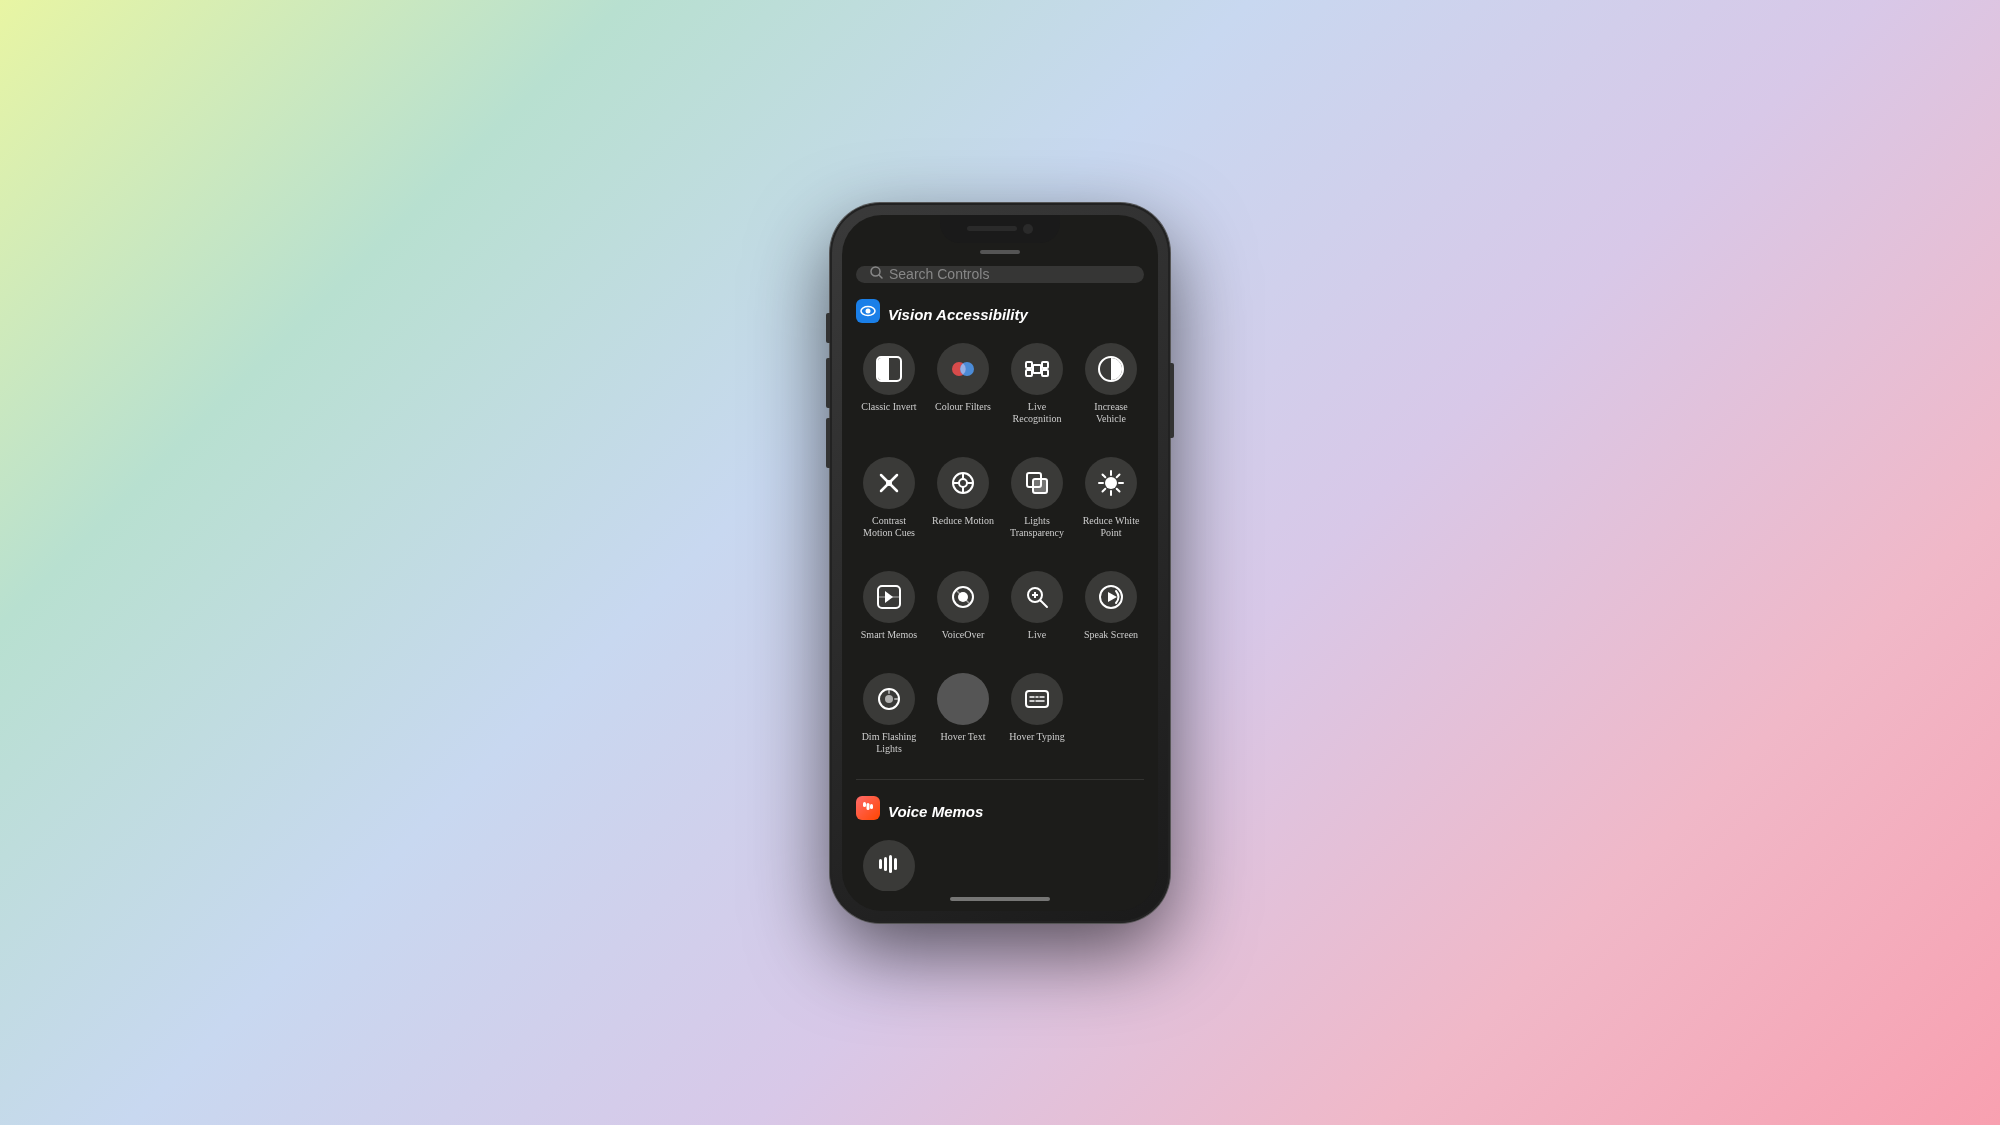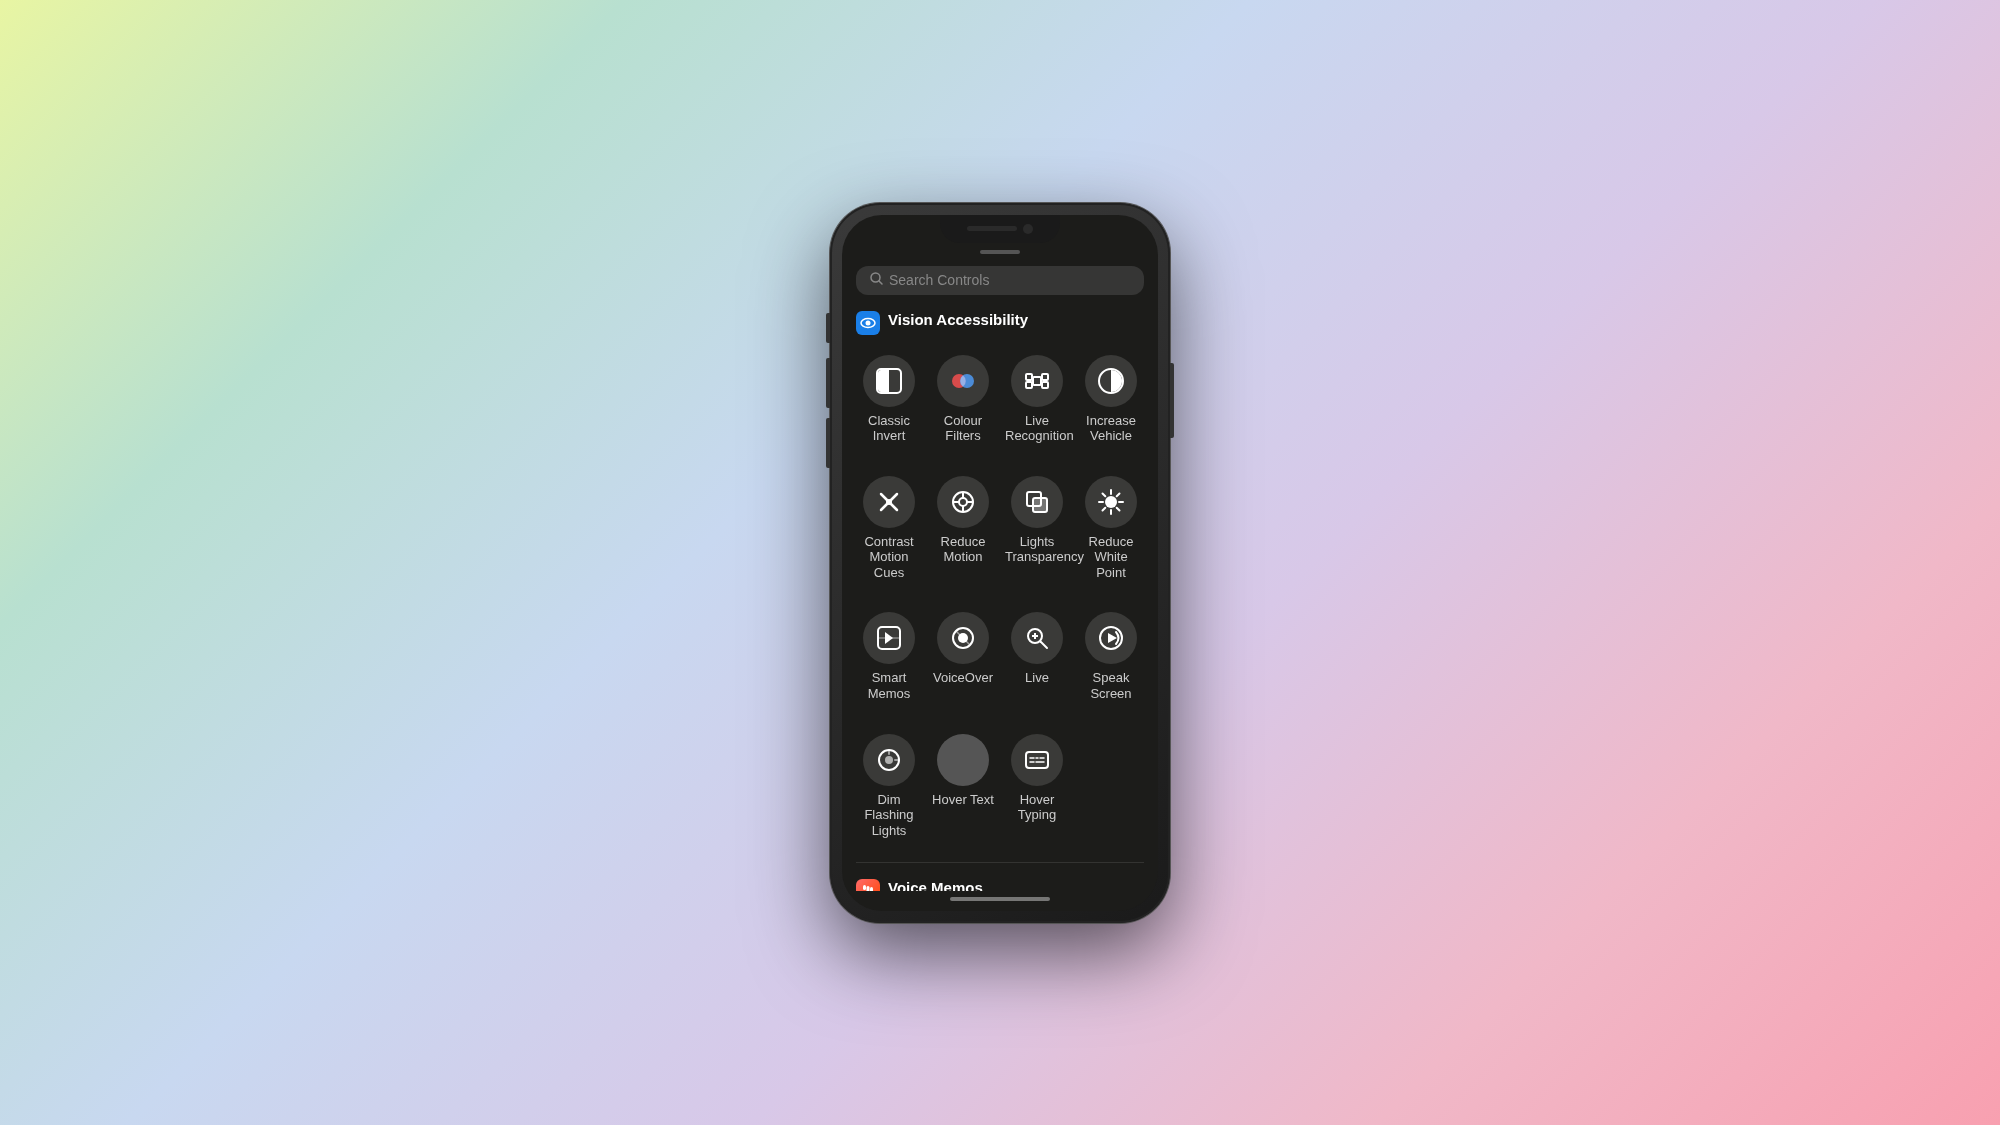--- a/index.html
+++ b/index.html
@@ -129,43 +129,44 @@
       background: #555;
       border-radius: 2px;
       margin: 0 auto 12px;
     }
 
     
     .search-bar {
       margin: 0 14px 16px;
       background: rgba(80,80,80,0.5);
       border-radius: 12px;
-      padding: 6px 14px;
+      padding: 0 14px;
       display: flex;
       align-items: center;
       gap: 6px;
     }
 
     .search-icon-svg {
       color: #888;
       font-size: 13px;
     }
 
     .search-text {
       color: #888;
       font-size: 14px;
       font-family: -apple-system, BlinkMacSystemFont, 'SF Pro Text', sans-serif;
     }
 
     
     .section-header {
       display: flex;
-      align-items: flex-start;
+      align-items: flex-end;
       gap: 8px;
       margin: 0 14px 12px;
+      font-style: italic;
     }
 
     .section-icon {
       width: 24px;
       height: 24px;
       border-radius: 6px;
       display: flex;
       align-items: center;
       justify-content: center;
       font-size: 13px;
@@ -202,23 +203,23 @@
       background: #3a3a38;
       display: flex;
       align-items: center;
       justify-content: center;
       font-size: 20px;
       color: #ffffff;
     }
 
     .control-label {
       color: #cccccc;
-      font-size: 13px;
+      font-size: 10px;
       text-align: center;
-      font-family: Liberation Sans, sans-serif;
+      font-family: Liberation Serif, serif;
       line-height: 1.2;
       max-width: 64px;
     }
 
     
     .divider {
       height: 1px;
       background: rgba(255,255,255,0.1);
       margin: 4px 14px 16px;
     }

